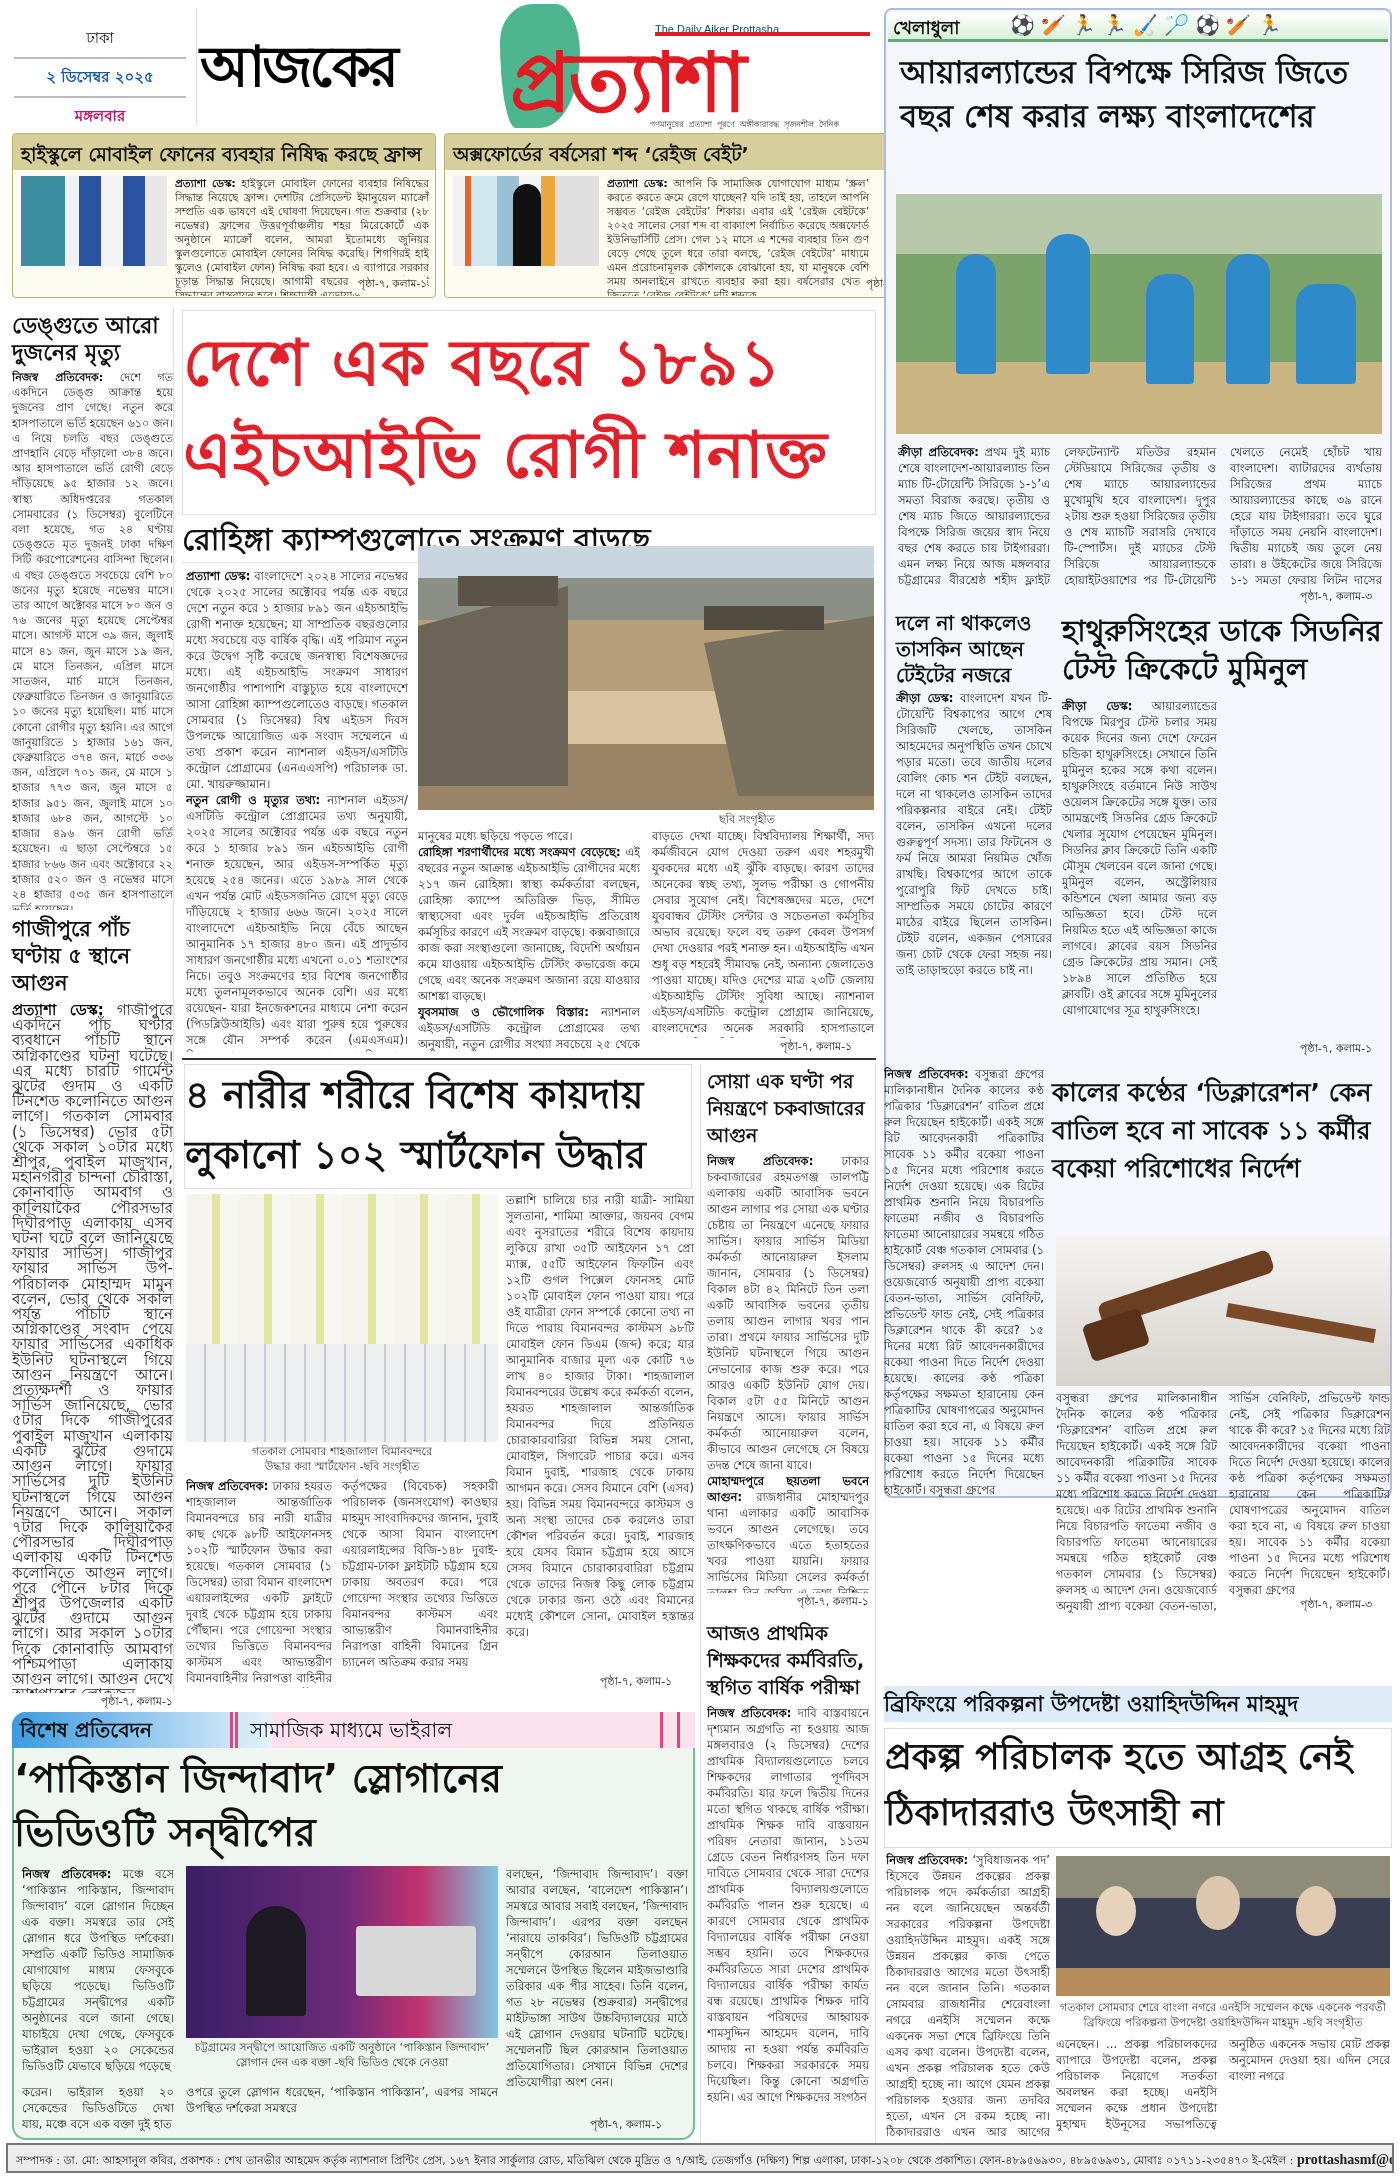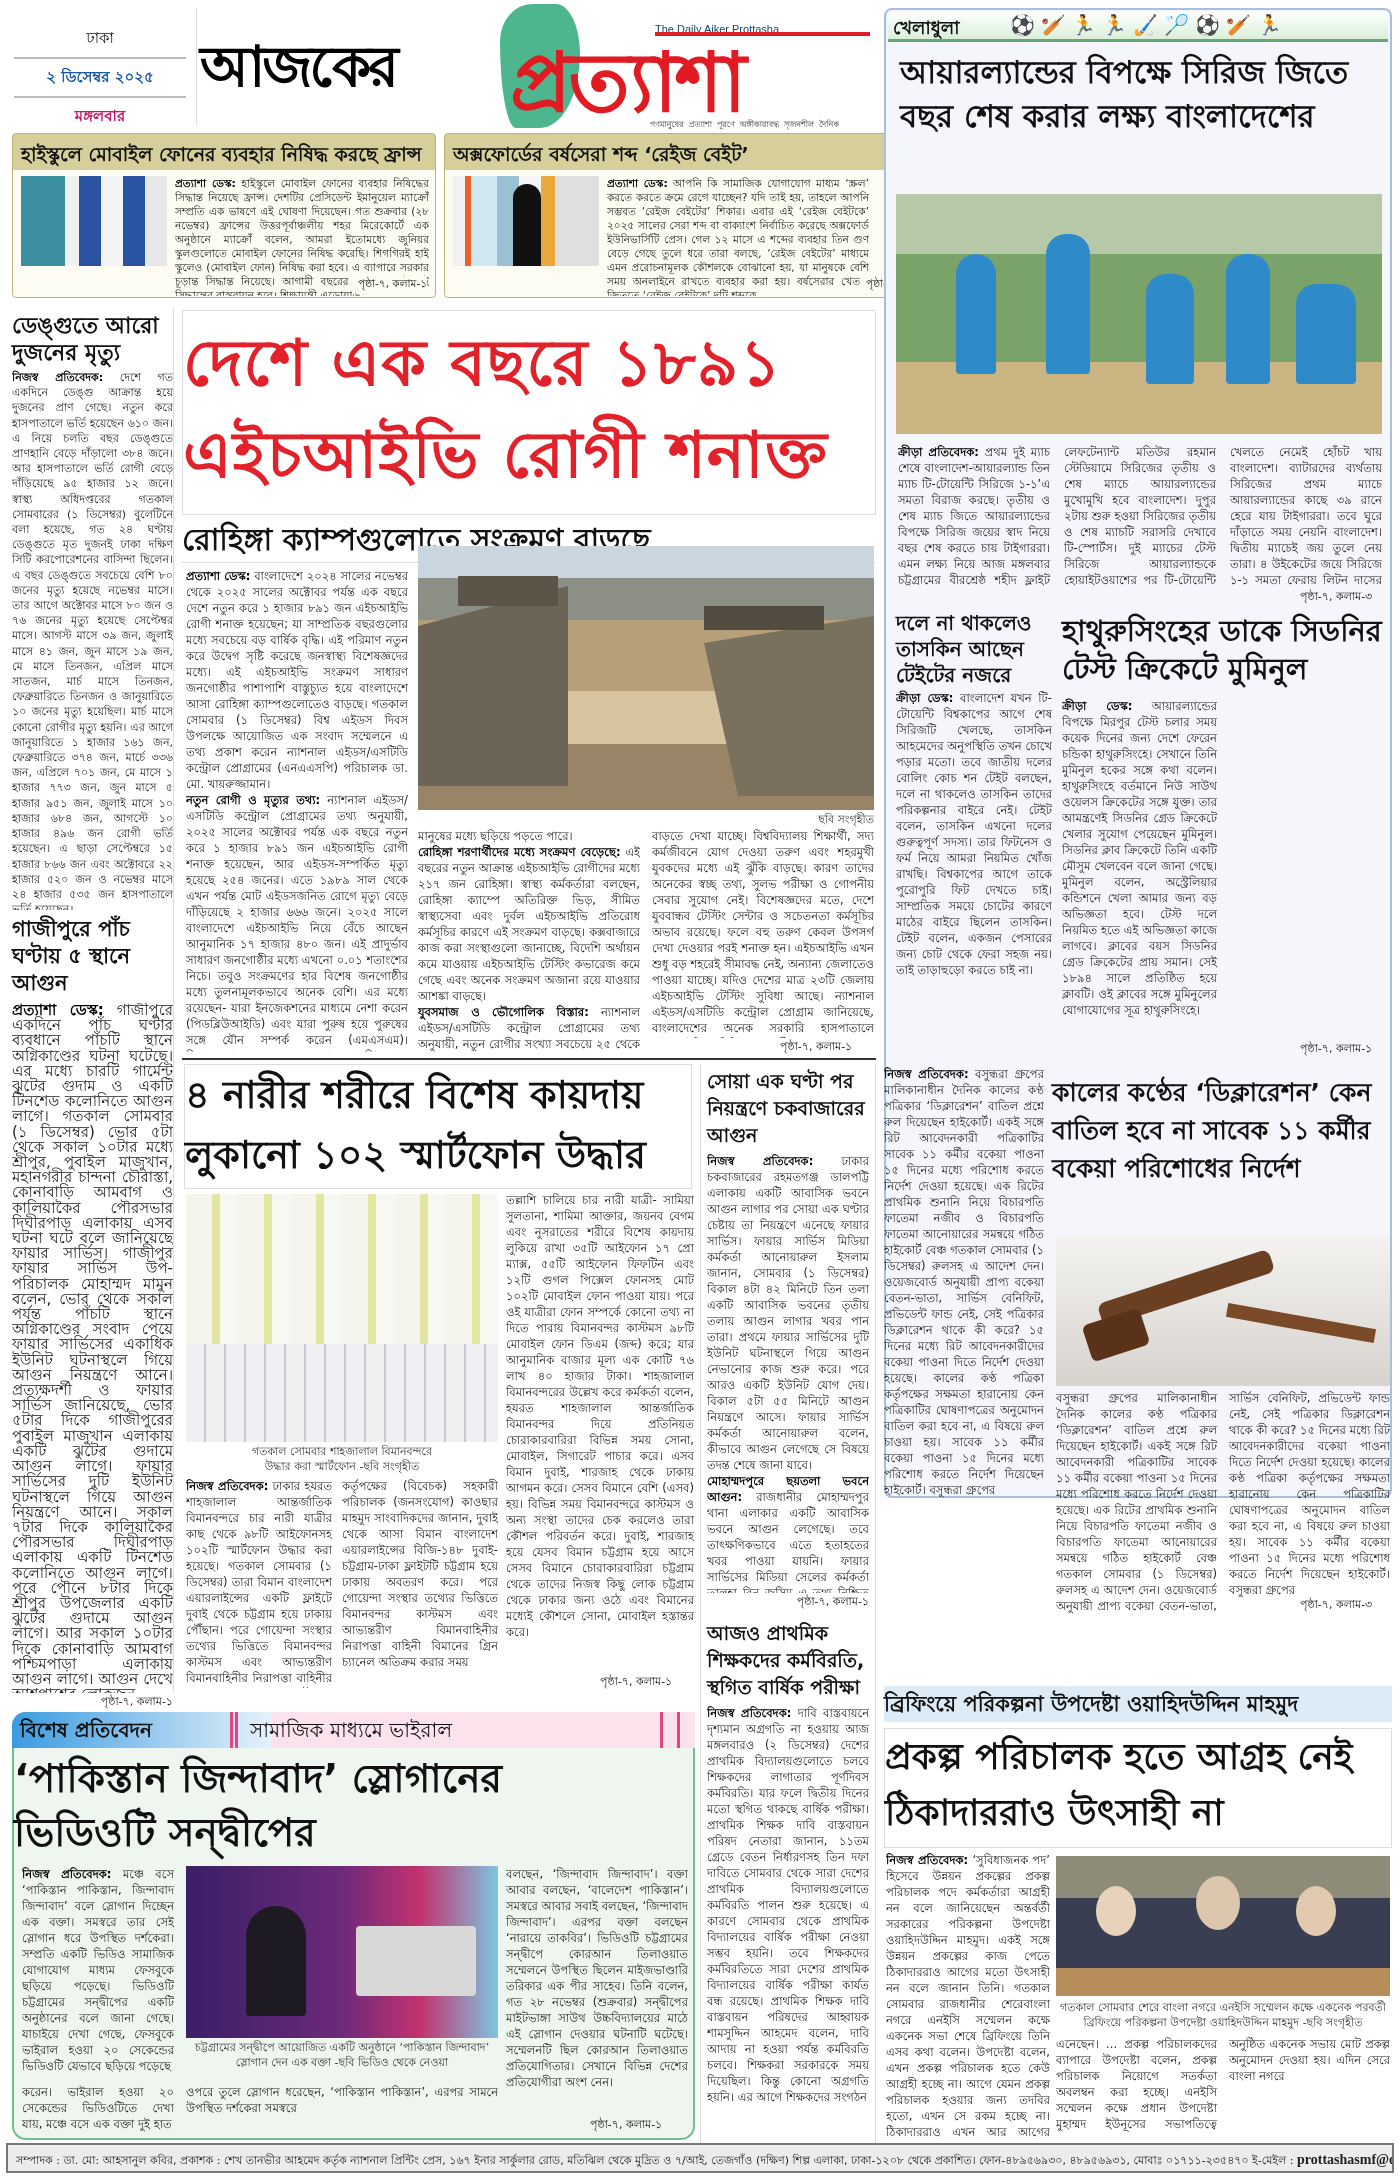--- a/index.html
+++ b/index.html
@@ -108,21 +108,21 @@
   <span>বাংলাদেশে ২০২৪ সালের নভেম্বর থেকে ২০২৫ সালের অক্টোবর পর্যন্ত এক বছরে দেশে নতুন করে ১ হাজার ৮৯১ জন এইচআইভি রোগী শনাক্ত হয়েছেন; যা সাম্প্রতিক বছরগুলোর মধ্যে সবচেয়ে বড় বার্ষিক বৃদ্ধি। এই পরিমাণ নতুন করে উদ্বেগ সৃষ্টি করেছে জনস্বাস্থ্য বিশেষজ্ঞদের মধ্যে। এই এইচআইভি সংক্রমণ সাধারণ জনগোষ্ঠীর পাশাপাশি বাস্তুচ্যুত হয়ে বাংলাদেশে আসা রোহিঙ্গা ক্যাম্পগুলোতেও বাড়ছে। গতকাল সোমবার (১ ডিসেম্বর) বিশ্ব এইডস দিবস উপলক্ষে আয়োজিত এক সংবাদ সম্মেলনে এ তথ্য প্রকাশ করেন ন্যাশনাল এইডস/এসটিডি কন্ট্রোল প্রোগ্রামের (এনএএসপি) পরিচালক ডা. মো. খায়রুজ্জামান।</span><br>
   <b>নতুন রোগী ও মৃত্যুর তথ্য:</b>
   <span>ন্যাশনাল এইডস/এসটিডি কন্ট্রোল প্রোগ্রামের তথ্য অনুযায়ী, ২০২৫ সালের অক্টোবর পর্যন্ত এক বছরে নতুন করে ১ হাজার ৮৯১ জন এইচআইভি রোগী শনাক্ত হয়েছেন, আর এইডস-সম্পর্কিত মৃত্যু হয়েছে ২৫৪ জনের। এতে ১৯৮৯ সাল থেকে এখন পর্যন্ত মোট এইডসজনিত রোগে মৃত্যু বেড়ে দাঁড়িয়েছে ২ হাজার ৬৬৬ জনে। ২০২৫ সালে বাংলাদেশে এইচআইভি নিয়ে বেঁচে আছেন আনুমানিক ১৭ হাজার ৪৮০ জন। এই প্রাদুর্ভাব সাধারণ জনগোষ্ঠীর মধ্যে এখনো ০.০১ শতাংশের নিচে। তবুও সংক্রমণের হার বিশেষ জনগোষ্ঠীর মধ্যে তুলনামূলকভাবে অনেক বেশি। এর মধ্যে রয়েছেন- যারা ইনজেকশনের মাধ্যমে নেশা করেন (পিডব্লিউআইডি) এবং যারা পুরুষ হয়ে পুরুষের সঙ্গে যৌন সম্পর্ক করেন (এমএসএম)। বিশেষজ্ঞরা বলেছেন, দেশে সামগ্রিকভাবে এইচআইভি সংক্রমণের হার কম থাকলেও এসব গোষ্ঠীর মধ্যে ছড়িয়ে পড়ার ঝুঁকি রয়েছে। সময়মতো করা গেলে এইচআইভি সাধারণ</span>
 </div>
 <div class="photo" style="left:418px;top:546px;width:456px;height:264px;background:linear-gradient(180deg,#c9d6e0 0 12%,#8b8f86 12% 28%,#b79f7a 28% 55%,#d8c4a0 55% 75%,#9a8467 75%)">
   <div style="position:absolute;left:0;top:40px;width:150px;height:200px;background:#6b6457;clip-path:polygon(0 20%,100% 0,100% 100%,0 100%)"></div>
   <div style="position:absolute;right:0;top:70px;width:170px;height:180px;background:#7a705e;clip-path:polygon(0 15%,100% 0,100% 100%,20% 100%)"></div>
   <div style="position:absolute;left:40px;top:30px;width:100px;height:30px;background:#5c5547"></div>
   <div style="position:absolute;right:50px;top:60px;width:120px;height:24px;background:#514b40"></div>
 </div>
-<div class="abs caption" style="left:620px;top:812px;width:254px;text-align:right">ছবি সংগৃহীত</div>
+<div class="abs caption" style="left:620px;top:812px;width:254px;">ছবি সংগৃহীত</div>
 <div class="abs body-text" style="left:418px;top:828px;width:222px;height:224px;overflow:hidden">
   <span>মানুষের মধ্যে ছড়িয়ে পড়তে পারে।</span><br>
   <b>রোহিঙ্গা শরণার্থীদের মধ্যে সংক্রমণ বেড়েছে:</b>
   <span>এই বছরের নতুন আক্রান্ত এইচআইভি রোগীদের মধ্যে ২১৭ জন রোহিঙ্গা। স্বাস্থ্য কর্মকর্তারা বলছেন, রোহিঙ্গা ক্যাম্পে অতিরিক্ত ভিড়, সীমিত স্বাস্থ্যসেবা এবং দুর্বল এইচআইভি প্রতিরোধ কর্মসূচির কারণে এই সংক্রমণ বাড়ছে। কক্সবাজারে কাজ করা সংস্থাগুলো জানাচ্ছে, বিদেশি অর্থায়ন কমে যাওয়ায় এইচআইভি টেস্টিং কভারেজ কমে গেছে এবং অনেক সংক্রমণ অজানা রয়ে যাওয়ার আশঙ্কা বাড়ছে।</span><br>
   <b>যুবসমাজ ও ভৌগোলিক বিস্তার:</b>
   <span>ন্যাশনাল এইডস/এসটিডি কন্ট্রোল প্রোগ্রামের তথ্য অনুযায়ী, নতুন রোগীর সংখ্যা সবচেয়ে ২৫ থেকে ৪৯ বছর বয়সিদের মধ্যে বেশি হলেও, ২০ থেকে ২৪ বছর বয়সিদের মধ্যে তা উল্লেখযোগ্য হারে</span>
 </div>
 <div class="abs body-text" style="left:652px;top:828px;width:222px;height:210px;overflow:hidden">
   <span>বাড়তে দেখা যাচ্ছে। বিশ্ববিদ্যালয় শিক্ষার্থী, সদ্য কর্মজীবনে যোগ দেওয়া তরুণ এবং শহরমুখী যুবকদের মধ্যে এই ঝুঁকি বাড়ছে। কারণ তাদের অনেকের স্বচ্ছ তথ্য, সুলভ পরীক্ষা ও গোপনীয় সেবার সুযোগ নেই। বিশেষজ্ঞদের মতে, দেশে যুববান্ধব টেস্টিং সেন্টার ও সচেতনতা কর্মসূচির অভাব রয়েছে। ফলে বহু তরুণ কেবল উপসর্গ দেখা দেওয়ার পরই শনাক্ত হন। এইচআইভি এখন শুধু বড় শহরেই সীমাবদ্ধ নেই, অন্যান্য জেলাতেও পাওয়া যাচ্ছে। যদিও দেশের মাত্র ২৩টি জেলায় এইচআইভি টেস্টিং সুবিধা আছে। ন্যাশনাল এইডস/এসটিডি কন্ট্রোল প্রোগ্রাম জানিয়েছে, বাংলাদেশের অনেক সরকারি হাসপাতালে এইচআইভি চিকিৎসার সীমাবদ্ধতা রয়েছে। এছাড়াও</span>
 </div>

